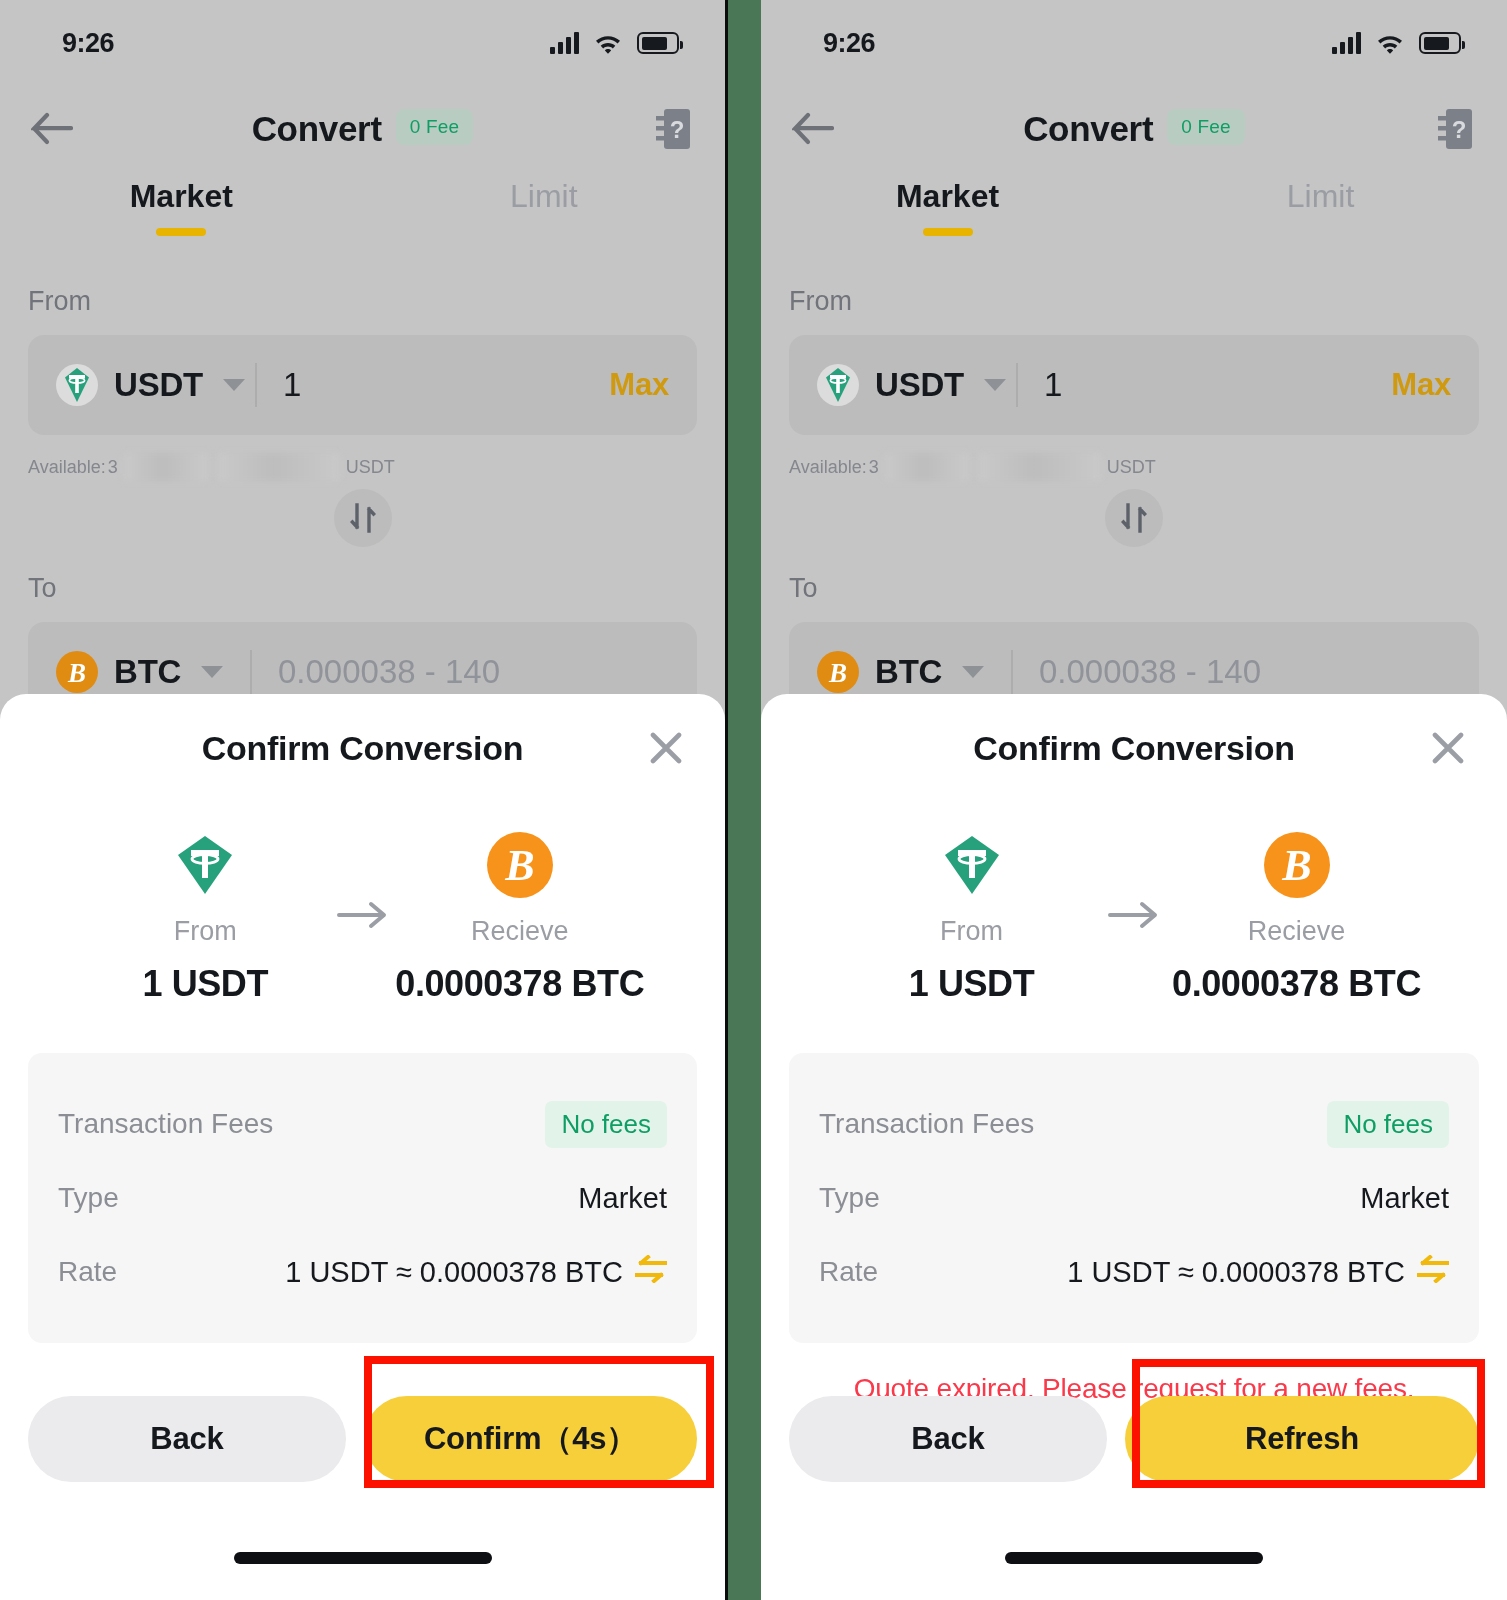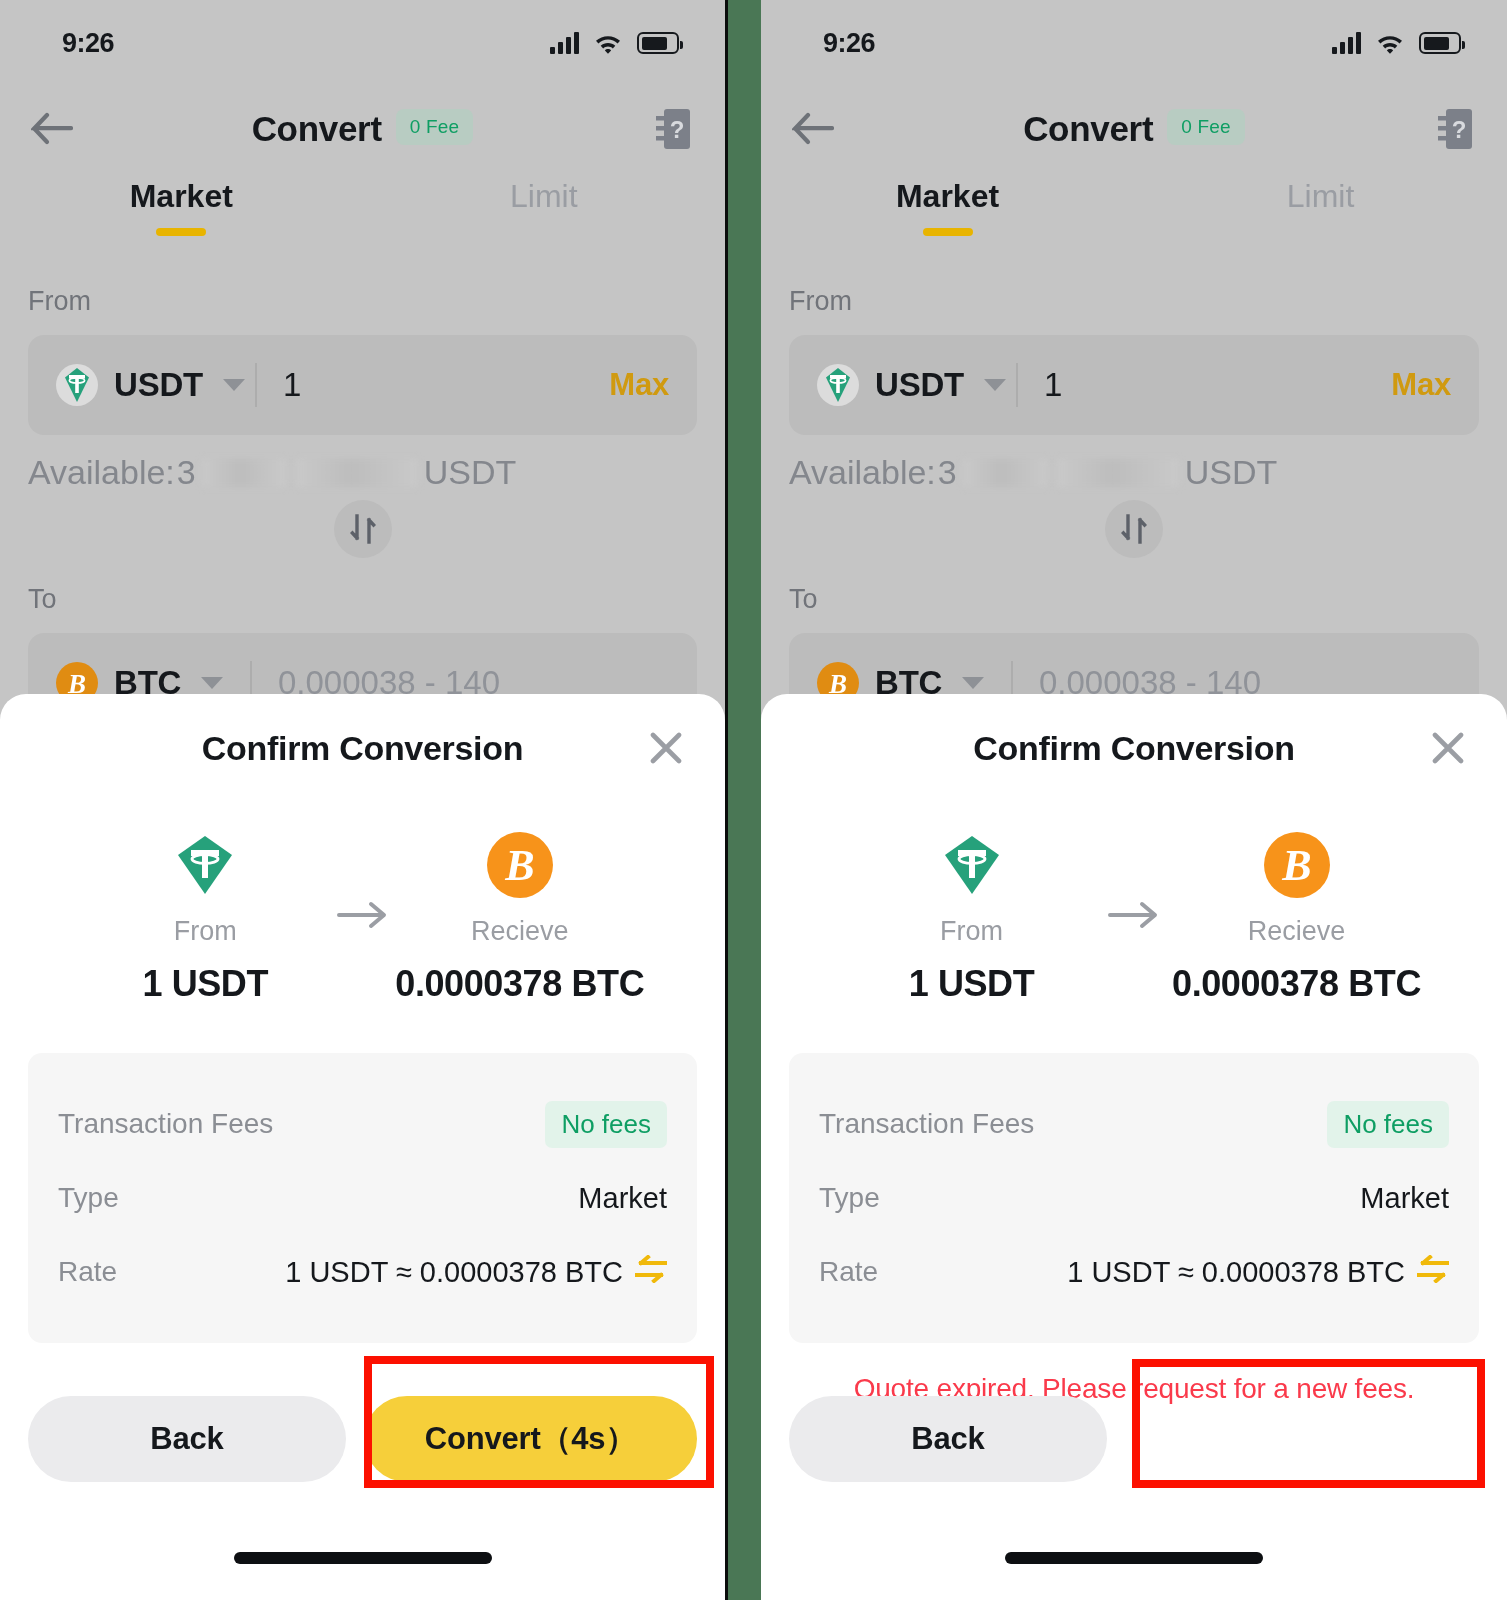--- a/index.html
+++ b/index.html
@@ -91,21 +91,21 @@
   .coin-pick { display: flex; align-items: center; gap: 16px; min-width: 184px; }
   .coin-logo { width: 42px; height: 42px; border-radius: 50%; position: relative; flex: 0 0 42px; }
   .coin-name { font-size: 33px; font-weight: 700; color: #15181c; letter-spacing: -0.2px; }
   .caret { width: 0; height: 0; border-left: 11px solid transparent; border-right: 11px solid transparent;
            border-top: 12px solid #8e9196; margin-left: 4px; }
   .vsep { width: 2px; height: 44px; background: #adadad; margin: 0 26px 0 10px; }
   .amount { flex: 1; font-size: 33px; color: #15181c; }
   .amount.placeholder { color: #909399; }
   .max-btn { font-size: 31px; font-weight: 700; color: #d09a10; letter-spacing: -0.2px; }
   .available {
-    margin-top: 18px; font-size: 34px; color: #84878d;
+    margin-top: 18px; font-size: 18px; color: #84878d;
     display: flex; align-items: center; gap: 2px;
   }
   .redacted {
     display: inline-block; width: 122px; height: 28px;
     background: linear-gradient(90deg,#c9c9c9 0%,#bdbdbd 45%,#c9c9c9 100%);
     border-radius: 3px; margin: 0 4px; filter: blur(3px); vertical-align: middle;
   }
   .redacted.two { width: 84px; }
   .swap-wrap { display: flex; justify-content: center; margin-top: 8px; }
   .swap-btn {
@@ -353,21 +353,21 @@
               <svg width="32" height="28" viewBox="0 0 32 28">
                   <path d="M30 8H6M6 8l7-6M2 20h24M26 20l-7 6" stroke="#f0b90b" stroke-width="4" fill="none" stroke-linecap="square" stroke-linejoin="miter"></path>
                 </svg>
             </span>
           </span>
         </div>
       </div>
 
       <div class="actions">
         <button class="btn btn-back">Back</button>
-        <button class="btn btn-primary">Convert（4s）</button>
+        <button class="btn btn-primary">Confirm（4s）</button>
       </div>
 
       <div class="home-indicator"></div>
     </div>
 
     <div class="highlight-box hl-left"></div>
   </div>
 
   <div class="divider"></div>
 
@@ -538,20 +538,21 @@
                 </svg>
             </span>
           </span>
         </div>
       </div>
 
       <div class="expired-msg">Quote expired. Please request for a new fees.</div>
 
       <div class="actions">
         <button class="btn btn-back">Back</button>
+        <button class="btn btn-primary">Refresh</button>
       </div>
 
       <div class="home-indicator"></div>
     </div>
 
     <div class="highlight-box hl-right"></div>
   </div>
 
 </div>
 

